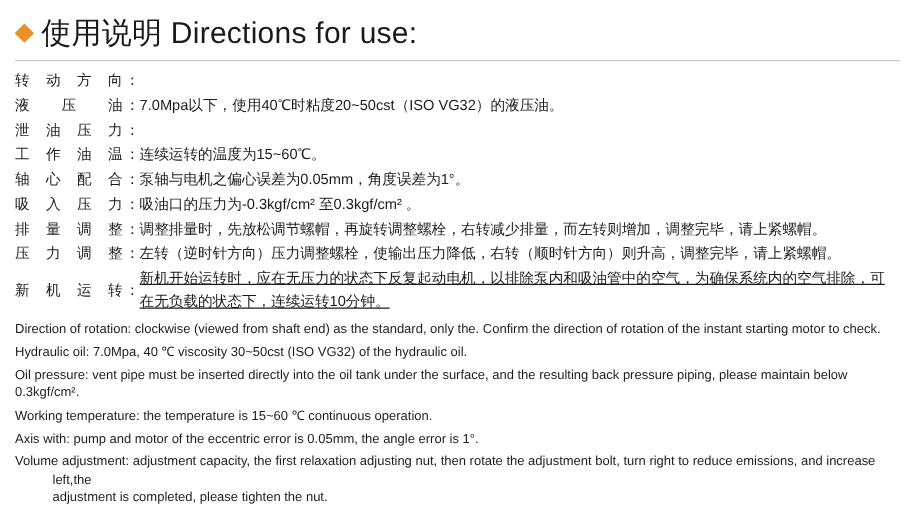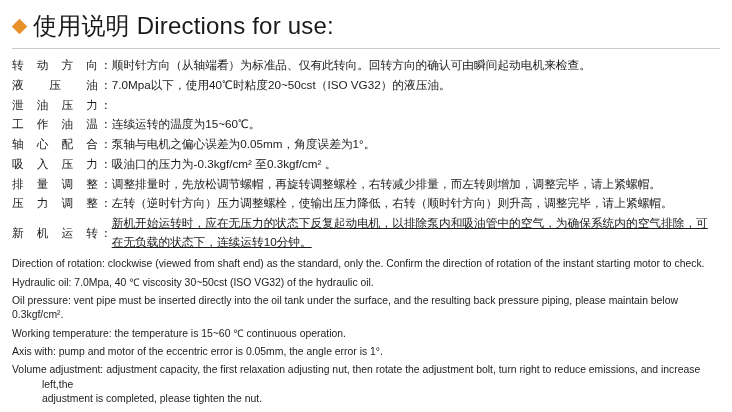--- a/index.html
+++ b/index.html
@@ -107,21 +107,20 @@
     <span class="header-title">使用说明 Directions for use:</span>
   </div>
 
   <hr class="rule">
 
   <div class="cn-block">
 
     <div class="cn-row">
       <span class="cn-label">转动方向</span>
       <span class="cn-colon">：</span>
-      <span class="cn-text">顺时针方向（从轴端看）为标准品、仅有此转向。回转方向的确认可由瞬间起动电机来检查。</span>
     </div>
 
     <div class="cn-row">
       <span class="cn-label">液压油</span>
       <span class="cn-colon">：</span>
       <span class="cn-text">7.0Mpa以下，使用40℃时粘度20~50cst（ISO VG32）的液压油。</span>
     </div>
 
     <div class="cn-row">
       <span class="cn-label">泄油压力</span>

